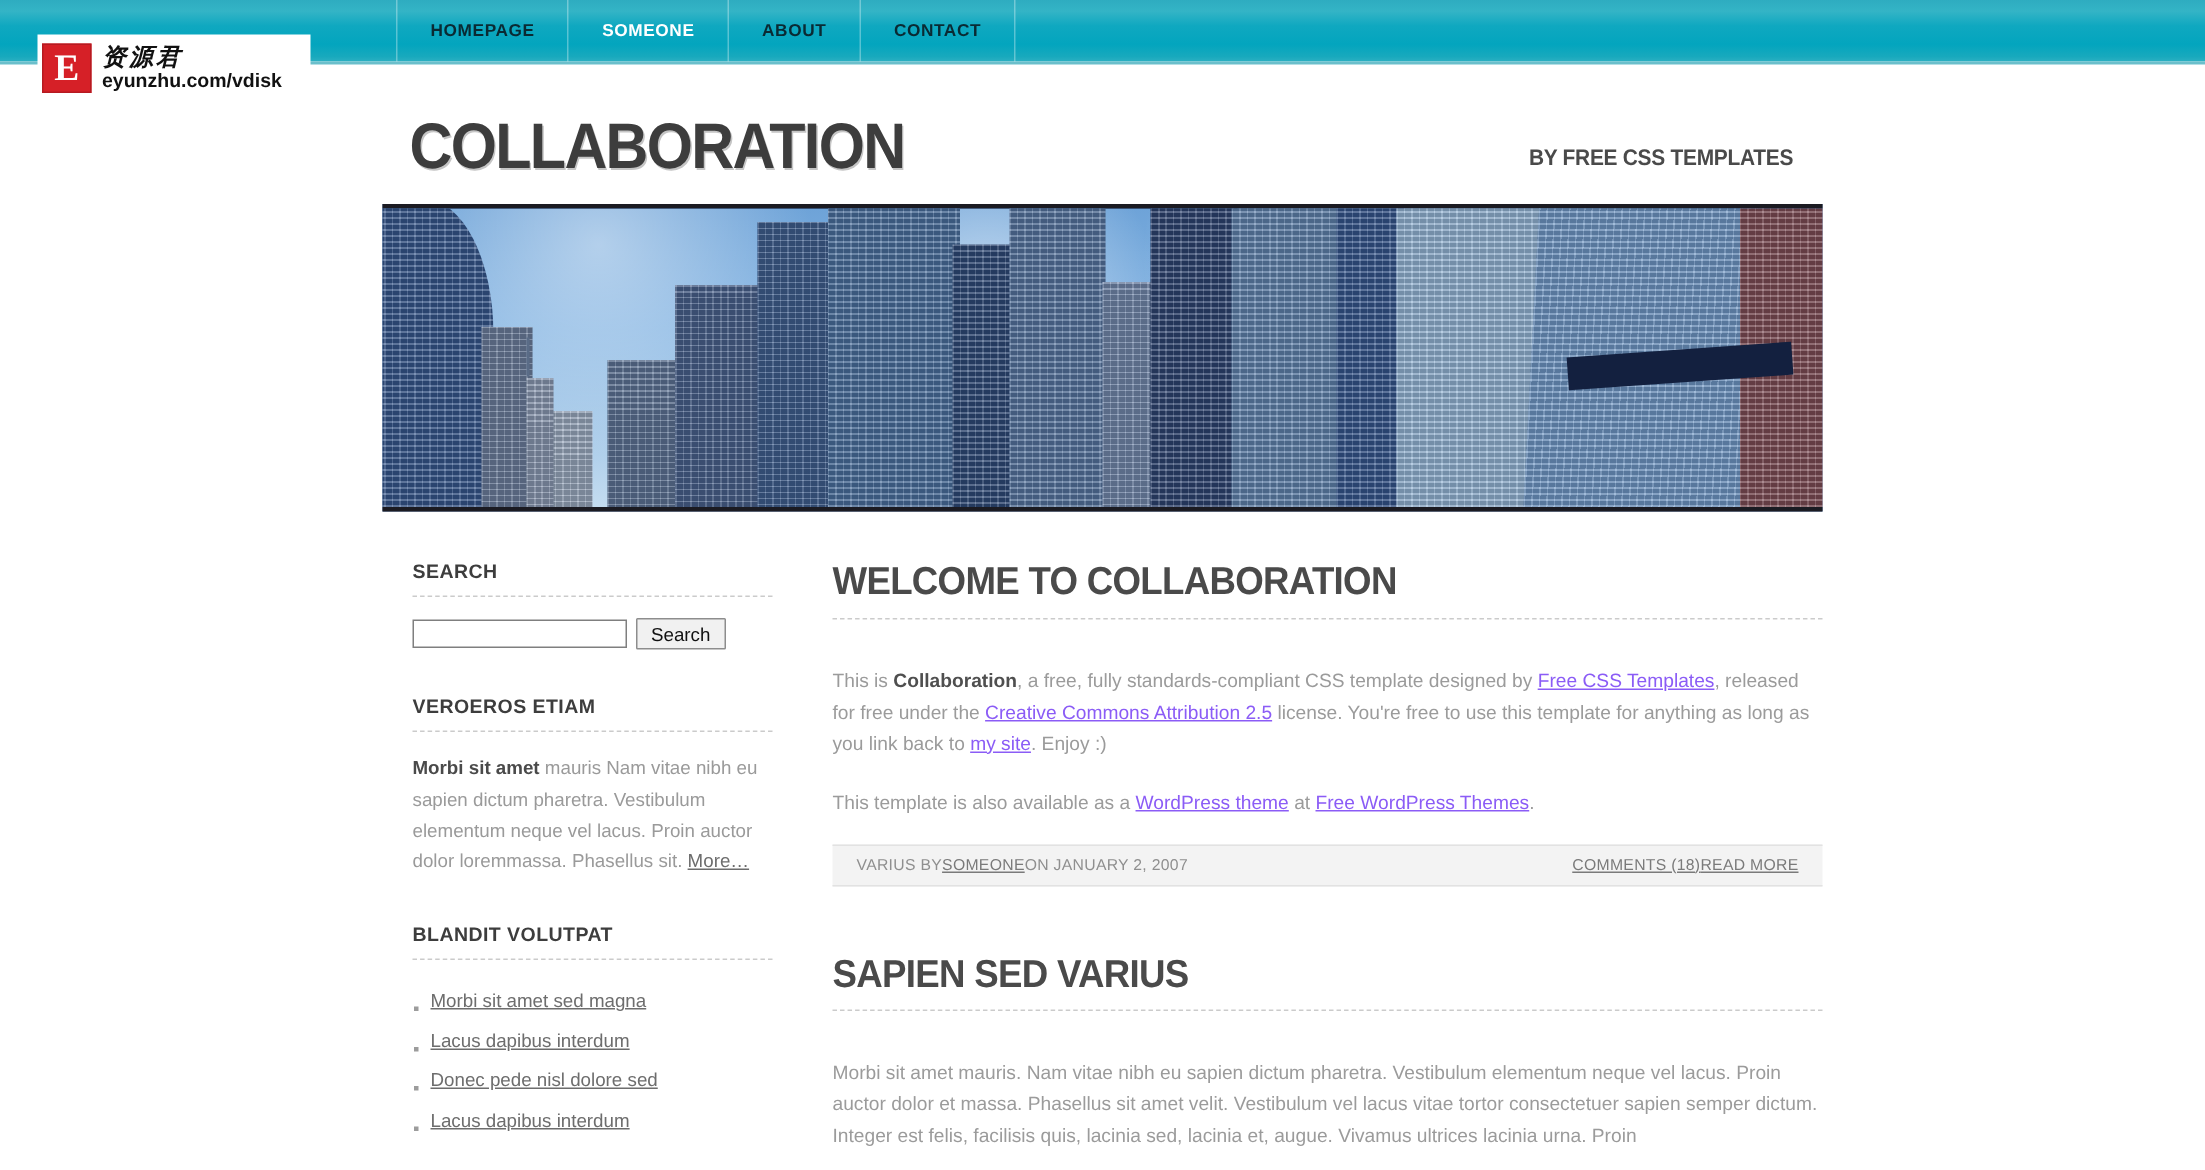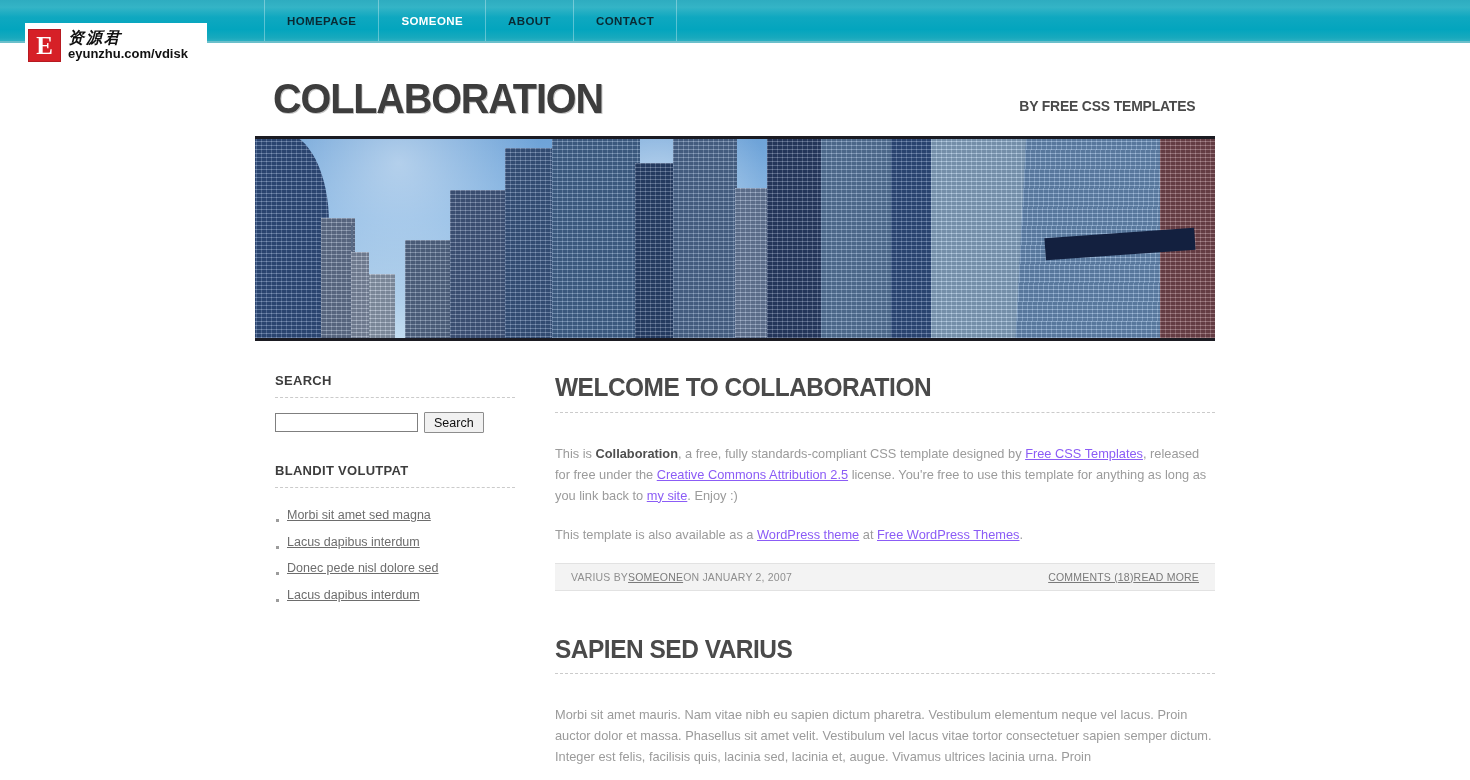--- a/index.html
+++ b/index.html
@@ -360,20 +360,25 @@
 
       <section class="side-block">
         <h3 class="side-h">SEARCH</h3>
         <hr class="dashed">
         <div id="search-row">
           <input id="search-input" type="text" placeholder="" style="">
           <button id="search-button">Search</button>
         </div>
       </section>
 
+      <section class="side-block">
+        <h3 class="side-h">VEROEROS ETIAM</h3>
+        <hr class="dashed">
+        <p class="side-p"><b>Morbi sit amet</b><span> mauris Nam vitae nibh eu sapien dictum pharetra. Vestibulum elementum neque vel lacus. Proin auctor dolor loremmassa. Phasellus sit. </span><a href="#">More…</a></p>
+      </section>
 
       <section class="side-block">
         <h3 class="side-h">BLANDIT VOLUTPAT</h3>
         <hr class="dashed">
         <ul class="side-list">
           <li><a href="#">Morbi sit amet sed magna</a></li>
           <li><a href="#">Lacus dapibus interdum</a></li>
           <li><a href="#">Donec pede nisl dolore sed</a></li>
           <li><a href="#">Lacus dapibus interdum</a></li>
         </ul>

